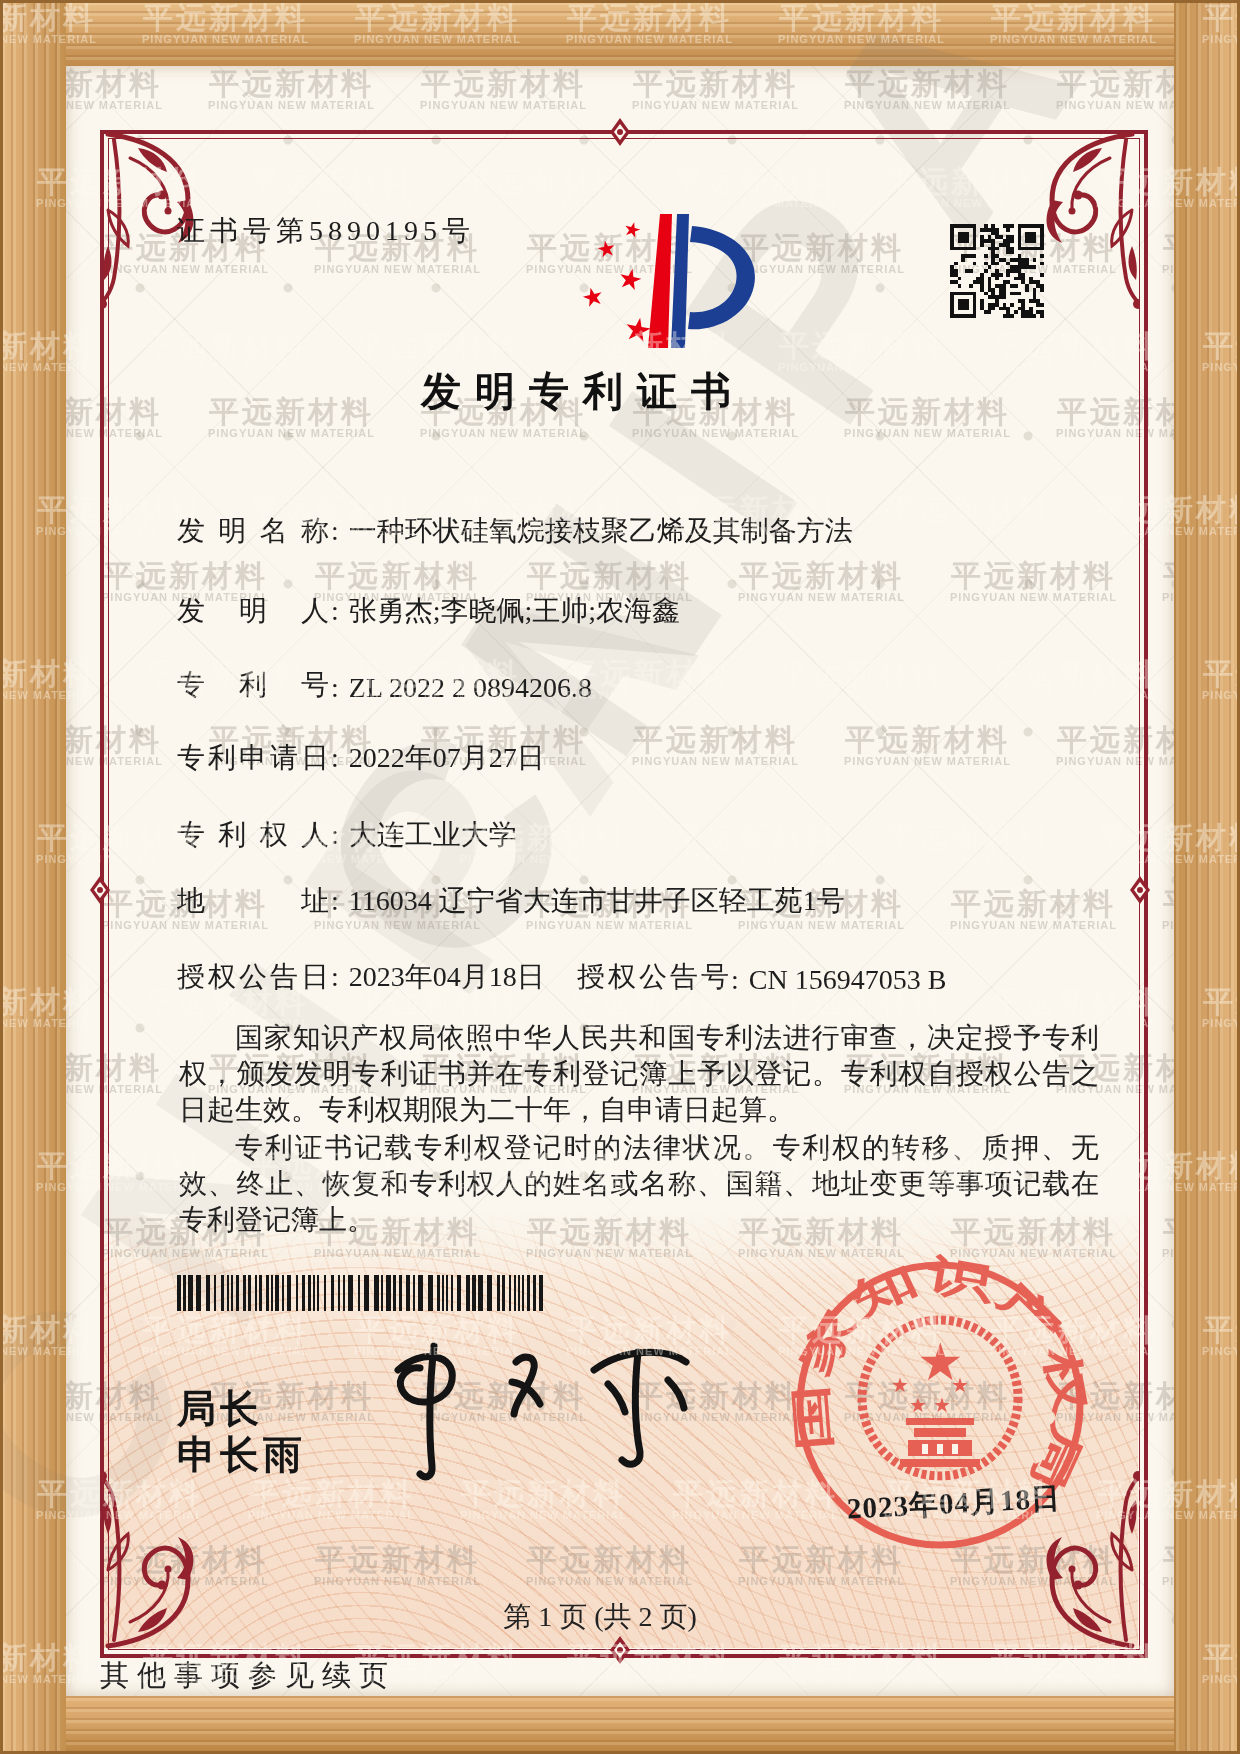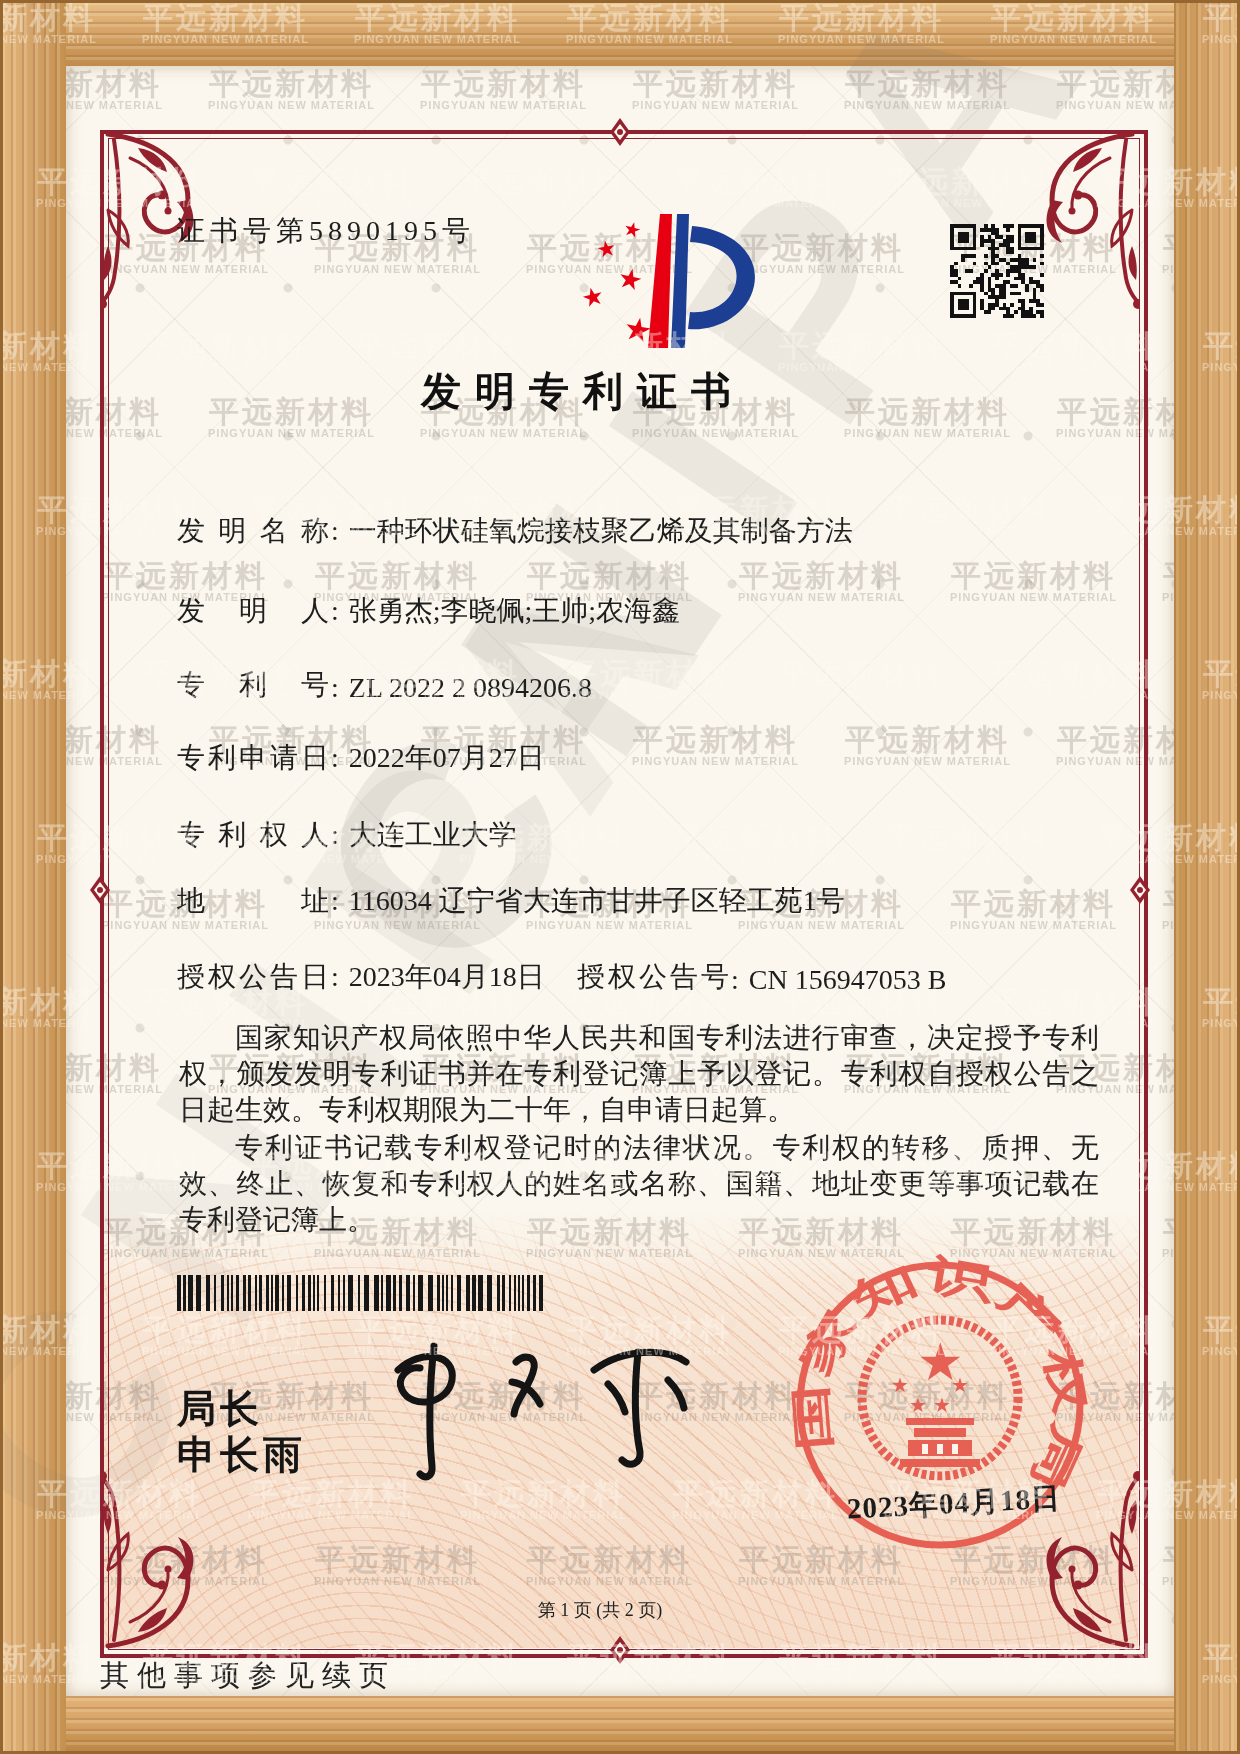--- a/index.html
+++ b/index.html
@@ -66,21 +66,21 @@
   .colon{margin:0 10px 0 2px;}
   .grant2{position:absolute;left:400px;top:0;white-space:nowrap;}
   .para{position:absolute;left:113px;width:920px;font-size:28px;line-height:36px;
     text-align:justify;text-indent:56px;color:#222;}
   .director{position:absolute;left:111px;font-family:"Liberation Sans","DejaVu Sans",sans-serif;
     font-weight:700;font-size:39px;color:#151515;letter-spacing:4px;}
   .sig{position:absolute;left:290px;top:1252px;}
   .seal{position:absolute;left:709px;top:1174px;mix-blend-mode:multiply;opacity:.92;}
   .seal-date{position:absolute;left:738px;top:1418px;width:300px;text-align:center;
     font-size:29px;font-weight:700;color:#1b1b1b;transform:rotate(-3deg);letter-spacing:1px;}
-  .page-footer{position:absolute;left:34px;top:1532px;width:1000px;text-align:center;font-size:18px;color:#222;}
+  .page-footer{position:absolute;left:34px;top:1532px;width:1000px;text-align:center;font-size:28px;color:#222;}
   .continuation{position:absolute;left:34px;top:1590px;width:980px;text-align:left;
     font-size:29px;letter-spacing:8px;color:#222;}
   .barcode{position:absolute;left:111px;top:1209px;}
 </style>
 </head>
 <body>
 
 <div class="page">
 
   <div class="wood wood-top"></div>

